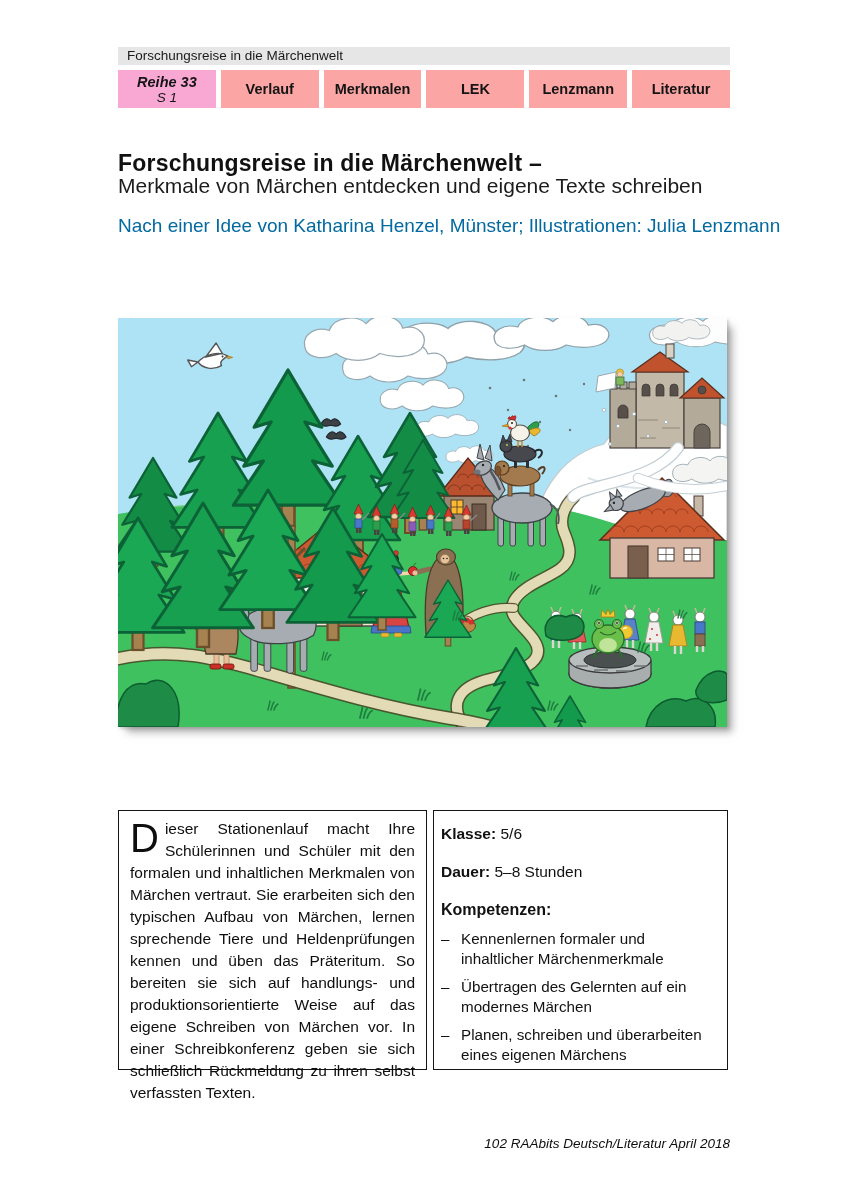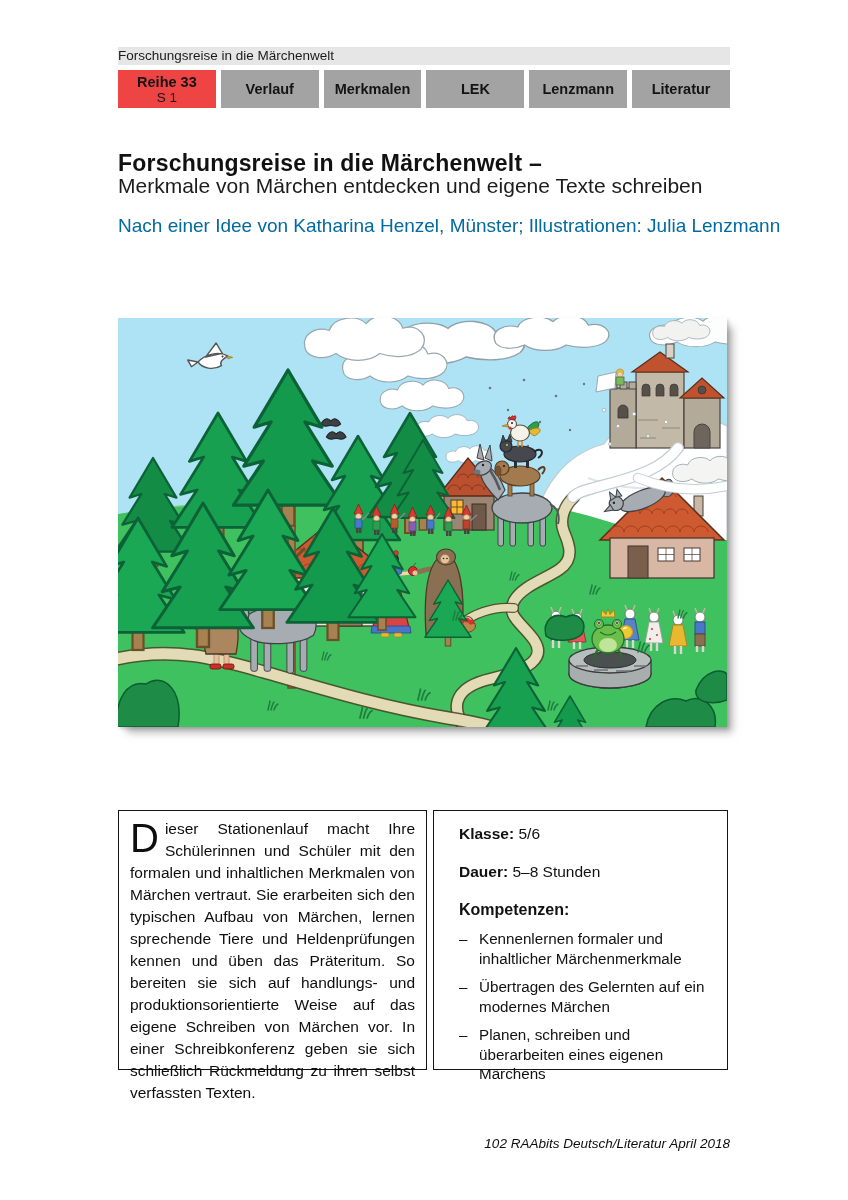--- a/index.html
+++ b/index.html
@@ -1,44 +1,44 @@
 <!DOCTYPE html>
 <html lang="de"><head>
 <meta charset="utf-8">
 <style>
   html,body{margin:0;padding:0;background:#fff;}
   #page{position:relative;width:848px;height:1200px;background:#fff;overflow:hidden;
         font-family:"Liberation Sans",sans-serif;color:#111;}
   .abs{position:absolute;}
   
   .hstrip{left:118px;top:47px;width:612px;height:18px;background:#e6e6e6;
-          font-size:13.5px;line-height:18px;box-sizing:border-box;color:#1a1a1a;}
+          font-size:13.5px;line-height:18px;padding-left:9px;box-sizing:border-box;color:#1a1a1a;}
   
   .tabs{left:118px;top:70px;width:612px;height:38px;display:flex;gap:5px;}
-  .tab{flex:1;background:#a3a3a3;display:flex;flex-direction:column;align-items:center;justify-content:center;}
+  .tab{flex:1;background:#fca5a5;display:flex;flex-direction:column;align-items:center;justify-content:center;}
   .tab .lbl{font-weight:bold;font-size:14.5px;line-height:16px;color:#141414;}
   .tab .sub{font-size:13.5px;line-height:15px;color:#141414;}
-  .tab.active{background:#ef4444;}
+  .tab.active{background:#f9a8d4;font-style:italic;}
   
   .title1{left:118px;top:142px;font-size:23px;font-weight:bold;letter-spacing:.2px;margin-top:8px;}
   .title2{left:118px;top:174px;font-size:21px;font-weight:normal;color:#1c1c1c;}
   .byline{left:118px;top:215px;font-size:19px;color:#0369a1;}
   
   .ib3{left:766px;top:230px;width:69px;height:83px;background:#b5b5b5;
        display:flex;align-items:center;justify-content:center;
        font-size:20px;font-weight:bold;color:#141414;letter-spacing:.5px;}
   
   .illu{left:118px;top:318px;width:609px;height:409px;
         box-shadow:7px 7px 8px -2px rgba(105,105,105,.55),2px 2px 3px rgba(130,130,130,.35);}
   
   .box{border:1.3px solid #151515;box-sizing:border-box;background:#fff;}
   .introbox{left:118px;top:810px;width:309px;height:260px;padding:7px 11px 0 11px;}
   .introbox p{margin:0;font-size:15.5px;line-height:22px;text-align:justify;color:#0e0e0e;}
   .dropcap{float:left;font-size:40px;line-height:34px;padding:3px 6px 0 0;color:#0e0e0e;}
-  .factbox{left:433px;top:810px;width:295px;height:260px;padding:10px 13px 0 25px;font-size:15.5px;}
+  .factbox{left:433px;top:810px;width:295px;height:260px;padding:10px 13px 0 7px;font-size:15.5px;}
   .frow{margin:3px 0 0 0;line-height:20px;}
   .frow b{font-size:15.5px;}
   .frow + .frow{margin-top:18px;}
   .khead{margin-top:18px;font-weight:bold;font-size:16px;line-height:20px;}
   .kitem{display:flex;margin-top:9px;font-size:15.2px;line-height:19.5px;}
   .kdash{width:20px;flex:0 0 20px;}
   
   .footer{left:330px;top:1136px;width:400px;text-align:right;
           font-style:italic;font-size:13.5px;color:#0e0e0e;}
 </style>

